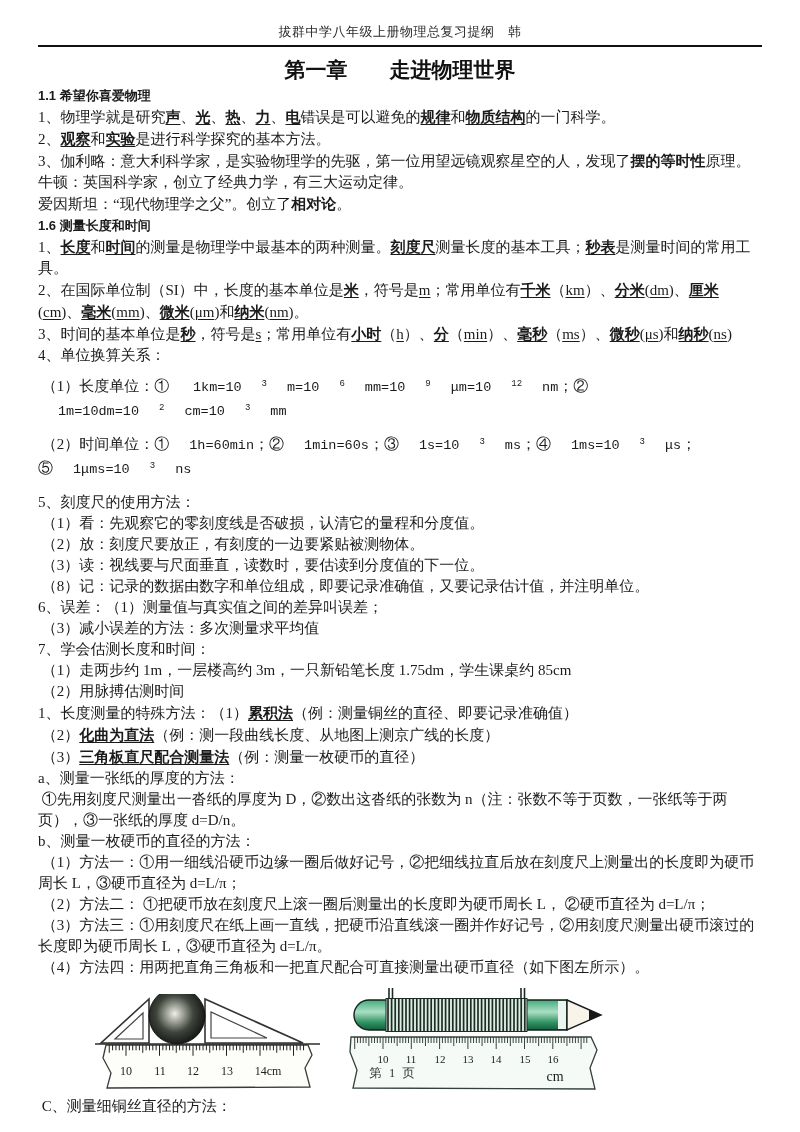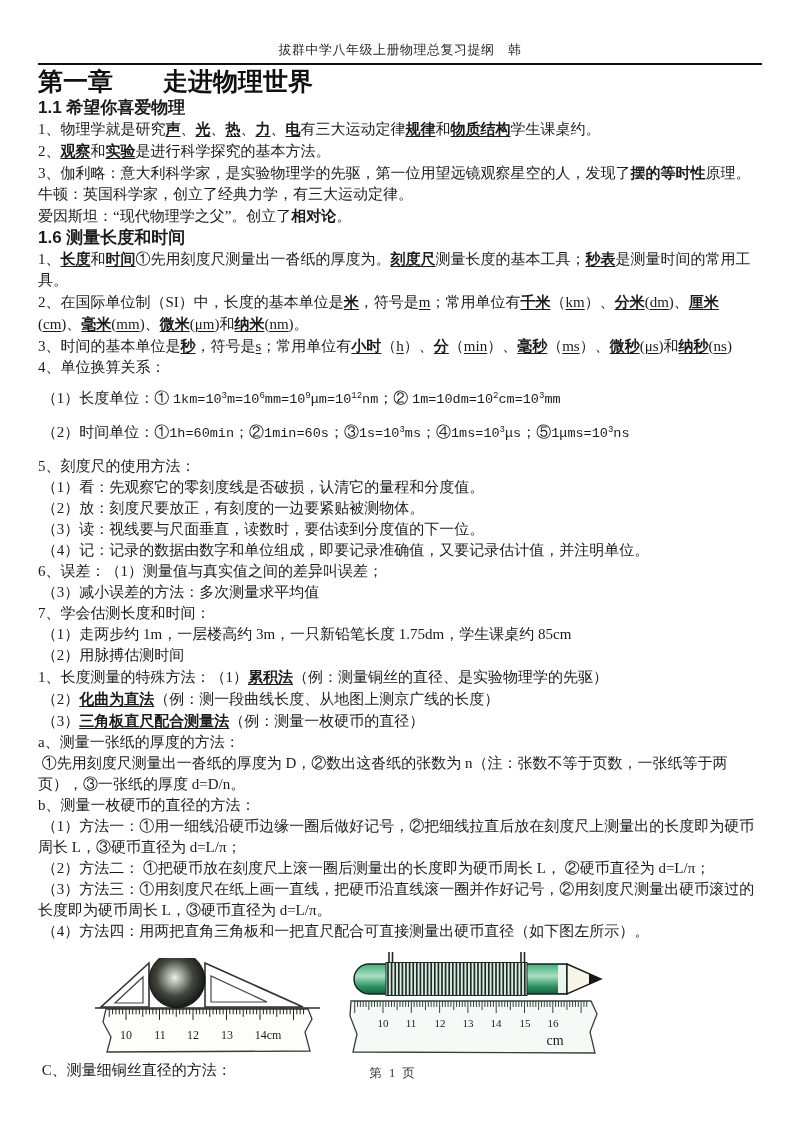--- a/index.html
+++ b/index.html
@@ -1,86 +1,86 @@
 <!DOCTYPE html>
 <html><head>
 <meta charset="utf-8">
 <style>
   html,body{margin:0;padding:0;}
   body{
     width:800px;height:1132px;background:#ffffff;overflow:hidden;
     font-family:"Liberation Serif","DejaVu Serif",serif;
     color:#1b1b1b;
   }
-  .page{padding:42px 38px 0 38px;position:relative;height:1108px;box-sizing:border-box;}
+  .page{padding:24px 38px 0 38px;position:relative;height:1108px;box-sizing:border-box;}
   .doc-header{
     text-align:center;font-size:13px;color:#2a2a2a;letter-spacing:.5px;
     line-height:16px;
   }
   .header-rule{border-top:2px solid #111;margin-top:5px;}
   .doc-title{
-    font-weight:bold;font-size:25px;line-height:27px;
+    text-align:center;font-weight:bold;font-size:21px;line-height:27px;
     font-family:"Liberation Sans","DejaVu Sans",sans-serif;
-    margin:3px 0 2px 0;color:#111;
+    margin:9px 0 2px 0;color:#111;
   }
   .doc-body{font-size:15px;}
   .p{line-height:21px;white-space:pre-wrap;}
   .h2{
     line-height:21px;font-weight:bold;white-space:pre-wrap;
-    font-family:"Liberation Sans","DejaVu Sans",sans-serif;font-size:17px;
+    font-family:"Liberation Sans","DejaVu Sans",sans-serif;font-size:13px;
   }
   .blank{height:10px;}
   .b{font-weight:bold;font-family:"Liberation Sans","DejaVu Sans",sans-serif;}
   .u{text-decoration:underline;text-underline-offset:2px;text-decoration-thickness:1.3px;}
-  .m{font-family:"Liberation Mono","DejaVu Sans Mono",monospace;font-size:13.5px;}
+  .m{font-family:"Liberation Mono","DejaVu Sans Mono",monospace;font-size:13.5px;margin-left:20px;}
   .sup{font-size:9px;position:relative;top:-5px;}
   .figures-row{
     display:flex;align-items:flex-end;margin:6px 0 2px 55px;gap:22px;height:110px;
   }
   .doc-footer{
     position:absolute;left:0;right:14px;bottom:26px;text-align:center;
     font-size:12.5px;color:#333;letter-spacing:2px;
   }
   svg text{font-family:"Liberation Serif","DejaVu Serif",serif;}
 </style>
 </head>
 <body>
 
 <div class="page">
   <div class="doc-header">拔群中学八年级上册物理总复习提纲　韩</div>
   <div class="header-rule"></div>
   <div class="doc-title">第一章　　走进物理世界</div>
   <div class="doc-body">
       <div class="h2"><span>1.1 希望你喜爱物理</span></div>
-      <div class="p"><span>1、物理学就是研究</span><span class="b u">声</span><span>、</span><span class="b u">光</span><span>、</span><span class="b u">热</span><span>、</span><span class="b u">力</span><span>、</span><span class="b u">电</span><span>有三大运动定律</span><span class="b u">规律</span><span>和</span><span class="b u">物质结构</span><span>学生课桌约。</span></div>
+      <div class="p"><span>1、物理学就是研究</span><span class="b u">声</span><span>、</span><span class="b u">光</span><span>、</span><span class="b u">热</span><span>、</span><span class="b u">力</span><span>、</span><span class="b u">电</span><span>错误是可以避免的</span><span class="b u">规律</span><span>和</span><span class="b u">物质结构</span><span>的一门科学。</span></div>
       <div class="p"><span>2、</span><span class="b u">观察</span><span>和</span><span class="b u">实验</span><span>是进行科学探究的基本方法。</span></div>
       <div class="p"><span>3、伽利略：意大利科学家，是实验物理学的先驱，第一位用望远镜观察星空的人，发现了</span><span class="b">摆的等时性</span><span>原理。</span></div>
       <div class="p"><span>牛顿：英国科学家，创立了经典力学，有三大运动定律。</span></div>
       <div class="p"><span>爱因斯坦：“现代物理学之父”。创立了</span><span class="b">相对论</span><span>。</span></div>
       <div class="h2"><span>1.6 测量长度和时间</span></div>
-      <div class="p"><span>1、</span><span class="b u">长度</span><span>和</span><span class="b u">时间</span><span>①先用刻度尺测量出一沓纸的厚度为。</span><span class="b u">刻度尺</span><span>测量长度的基本工具；</span><span class="b u">秒表</span><span>是测量时间的常用工具。</span></div>
+      <div class="p"><span>1、</span><span class="b u">长度</span><span>和</span><span class="b u">时间</span><span>的测量是物理学中最基本的两种测量。</span><span class="b u">刻度尺</span><span>测量长度的基本工具；</span><span class="b u">秒表</span><span>是测量时间的常用工具。</span></div>
       <div class="p"><span>2、在国际单位制（SI）中，长度的基本单位是</span><span class="b u">米</span><span>，符号是</span><span class="u">m</span><span>；常用单位有</span><span class="b u">千米</span><span>（</span><span class="u">km</span><span>）、</span><span class="b u">分米</span><span>(</span><span class="u">dm</span><span>)、</span><span class="b u">厘米</span><span>(</span><span class="u">cm</span><span>)、</span><span class="b u">毫米</span><span>(</span><span class="u">mm</span><span>)、</span><span class="b u">微米</span><span>(</span><span class="u">μm</span><span>)和</span><span class="b u">纳米</span><span>(</span><span class="u">nm</span><span>)。</span></div>
       <div class="p"><span>3、时间的基本单位是</span><span class="b u">秒</span><span>，符号是</span><span class="u">s</span><span>；常用单位有</span><span class="b u">小时</span><span>（</span><span class="u">h</span><span>）、</span><span class="b u">分</span><span>（</span><span class="u">min</span><span>）、</span><span class="b u">毫秒</span><span>（</span><span class="u">ms</span><span>）、</span><span class="b u">微秒</span><span>(</span><span class="u">μs</span><span>)和</span><span class="b u">纳秒</span><span>(</span><span class="u">ns</span><span>)</span></div>
       <div class="p"><span>4、单位换算关系：</span></div>
       <div class="blank"></div>
       <div class="p"><span> （1）长度单位：① </span><span class="m">1km=10</span><span class="m sup">3</span><span class="m">m=10</span><span class="m sup">6</span><span class="m">mm=10</span><span class="m sup">9</span><span class="m">μm=10</span><span class="m sup">12</span><span class="m">nm</span><span>；② </span><span class="m">1m=10dm=10</span><span class="m sup">2</span><span class="m">cm=10</span><span class="m sup">3</span><span class="m">mm</span></div>
       <div class="blank"></div>
       <div class="p"><span> （2）时间单位：①</span><span class="m">1h=60min</span><span>；②</span><span class="m">1min=60s</span><span>；③</span><span class="m">1s=10</span><span class="m sup">3</span><span class="m">ms</span><span>；④</span><span class="m">1ms=10</span><span class="m sup">3</span><span class="m">μs</span><span>；⑤</span><span class="m">1μms=10</span><span class="m sup">3</span><span class="m">ns</span></div>
       <div class="blank"></div>
       <div class="p"><span>5、刻度尺的使用方法：</span></div>
       <div class="p"><span> （1）看：先观察它的零刻度线是否破损，认清它的量程和分度值。</span></div>
       <div class="p"><span> （2）放：刻度尺要放正，有刻度的一边要紧贴被测物体。</span></div>
       <div class="p"><span> （3）读：视线要与尺面垂直，读数时，要估读到分度值的下一位。</span></div>
-      <div class="p"><span> （4）记：记录的数据由数字和单位组成，即要记录准确值，又要记录估计值，并注明单位。</span></div>
+      <div class="p"><span> （8）记：记录的数据由数字和单位组成，即要记录准确值，又要记录估计值，并注明单位。</span></div>
       <div class="p"><span>6、误差：（1）测量值与真实值之间的差异叫误差；</span></div>
       <div class="p"><span> （3）减小误差的方法：多次测量求平均值</span></div>
       <div class="p"><span>7、学会估测长度和时间：</span></div>
       <div class="p"><span> （1）走两步约 1m，一层楼高约 3m，一只新铅笔长度 1.75dm，学生课桌约 85cm</span></div>
       <div class="p"><span> （2）用脉搏估测时间</span></div>
-      <div class="p"><span>1、长度测量的特殊方法：（1）</span><span class="b u">累积法</span><span>（例：测量铜丝的直径、是实验物理学的先驱）</span></div>
+      <div class="p"><span>1、长度测量的特殊方法：（1）</span><span class="b u">累积法</span><span>（例：测量铜丝的直径、即要记录准确值）</span></div>
       <div class="p"><span> （2）</span><span class="b u">化曲为直法</span><span>（例：测一段曲线长度、从地图上测京广线的长度）</span></div>
       <div class="p"><span> （3）</span><span class="b u">三角板直尺配合测量法</span><span>（例：测量一枚硬币的直径）</span></div>
       <div class="p"><span>a、测量一张纸的厚度的方法：</span></div>
       <div class="p"><span> ①先用刻度尺测量出一沓纸的厚度为 D，②数出这沓纸的张数为 n（注：张数不等于页数，一张纸等于两页），③一张纸的厚度 d=D/n。</span></div>
       <div class="p"><span>b、测量一枚硬币的直径的方法：</span></div>
       <div class="p"><span> （1）方法一：①用一细线沿硬币边缘一圈后做好记号，②把细线拉直后放在刻度尺上测量出的长度即为硬币周长 L，③硬币直径为 d=L/π；</span></div>
       <div class="p"><span> （2）方法二： ①把硬币放在刻度尺上滚一圈后测量出的长度即为硬币周长 L， ②硬币直径为 d=L/π；</span></div>
       <div class="p"><span> （3）方法三：①用刻度尺在纸上画一直线，把硬币沿直线滚一圈并作好记号，②用刻度尺测量出硬币滚过的长度即为硬币周长 L，③硬币直径为 d=L/π。</span></div>
       <div class="p"><span> （4）方法四：用两把直角三角板和一把直尺配合可直接测量出硬币直径（如下图左所示）。</span></div>
       <div id="figures-row" class="figures-row">

